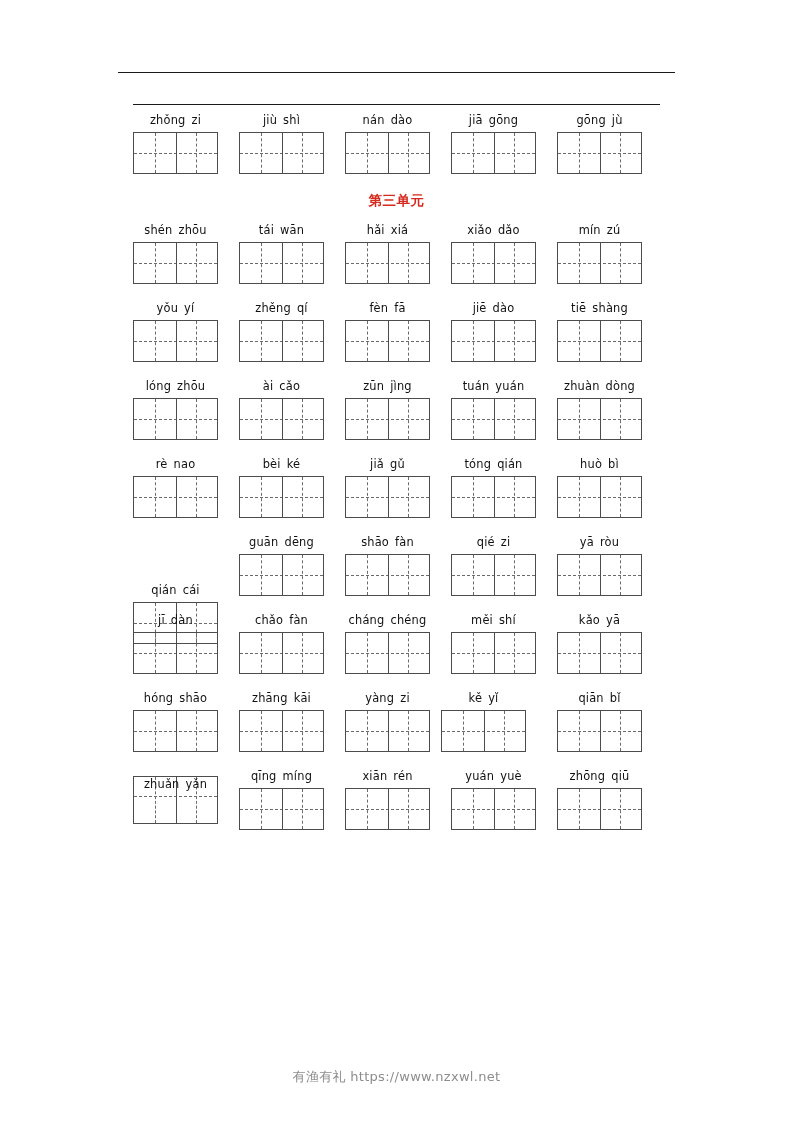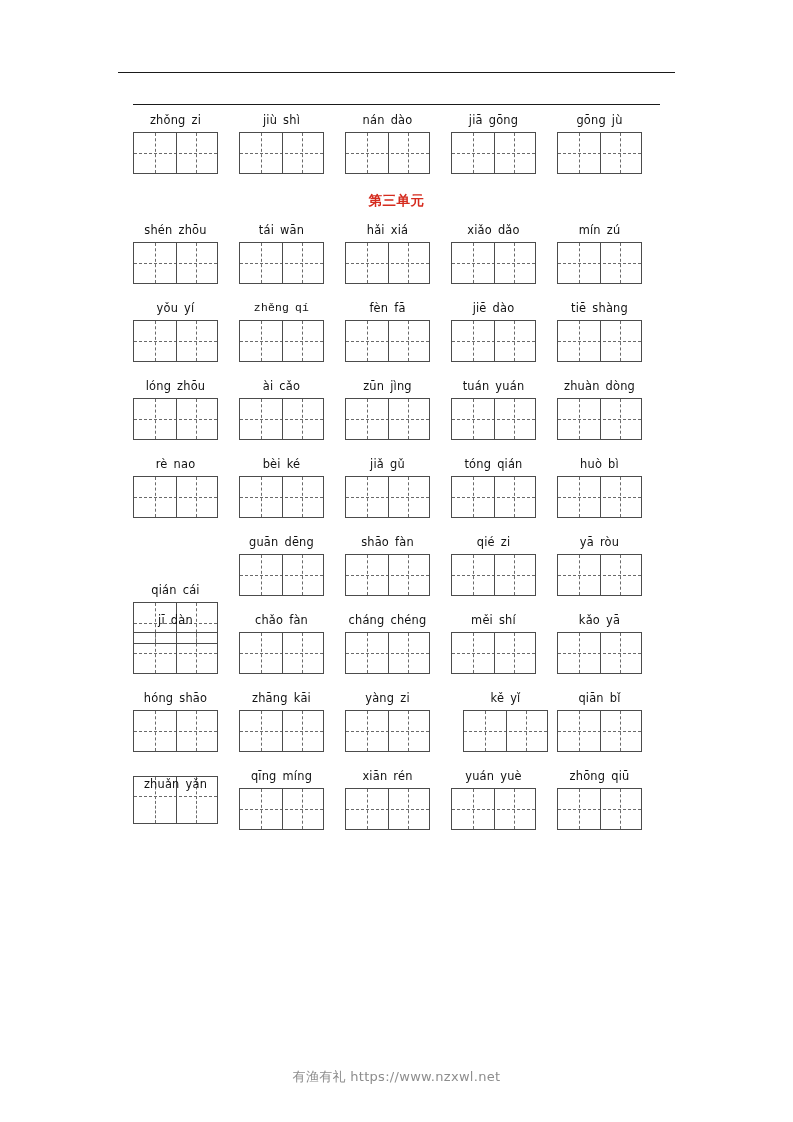--- a/index.html
+++ b/index.html
@@ -243,21 +243,21 @@
     </div>
     <div class="row" style="top: 300px;">
       <div class="cell" style="left: 0px;">
         <div class="pinyin"><span>yǒu</span><span>yí</span></div>
         <div class="box">
           <div class="h-dash"></div>
           <div class="v-dash left"></div>
           <div class="v-dash right"></div>
         </div>
       </div>
-      <div class="cell" style="left: 106px; font-family: Liberation Mono, monospace;">
+      <div class="cell" style="left: 106px;">
         <div class="pinyin"><span>zhěng</span><span>qí</span></div>
         <div class="box">
           <div class="h-dash"></div>
           <div class="v-dash left"></div>
           <div class="v-dash right"></div>
         </div>
       </div>
       <div class="cell" style="left: 212px;">
         <div class="pinyin"><span>fèn</span><span>fā</span></div>
         <div class="box">
@@ -469,21 +469,21 @@
         </div>
       </div>
       <div class="cell" style="left: 212px;">
         <div class="pinyin"><span>yàng</span><span>zi</span></div>
         <div class="box">
           <div class="h-dash"></div>
           <div class="v-dash left"></div>
           <div class="v-dash right"></div>
         </div>
       </div>
-      <div class="cell" style="left: 330px; padding-left: 31px;">
+      <div class="cell" style="left: 308px; padding-left: 31px;">
         <div class="pinyin"><span>kě</span><span>yǐ</span></div>
         <div class="box">
           <div class="h-dash"></div>
           <div class="v-dash left"></div>
           <div class="v-dash right"></div>
         </div>
       </div>
       <div class="cell" style="left: 424px;">
         <div class="pinyin"><span>qiān</span><span>bǐ</span></div>
         <div class="box">

